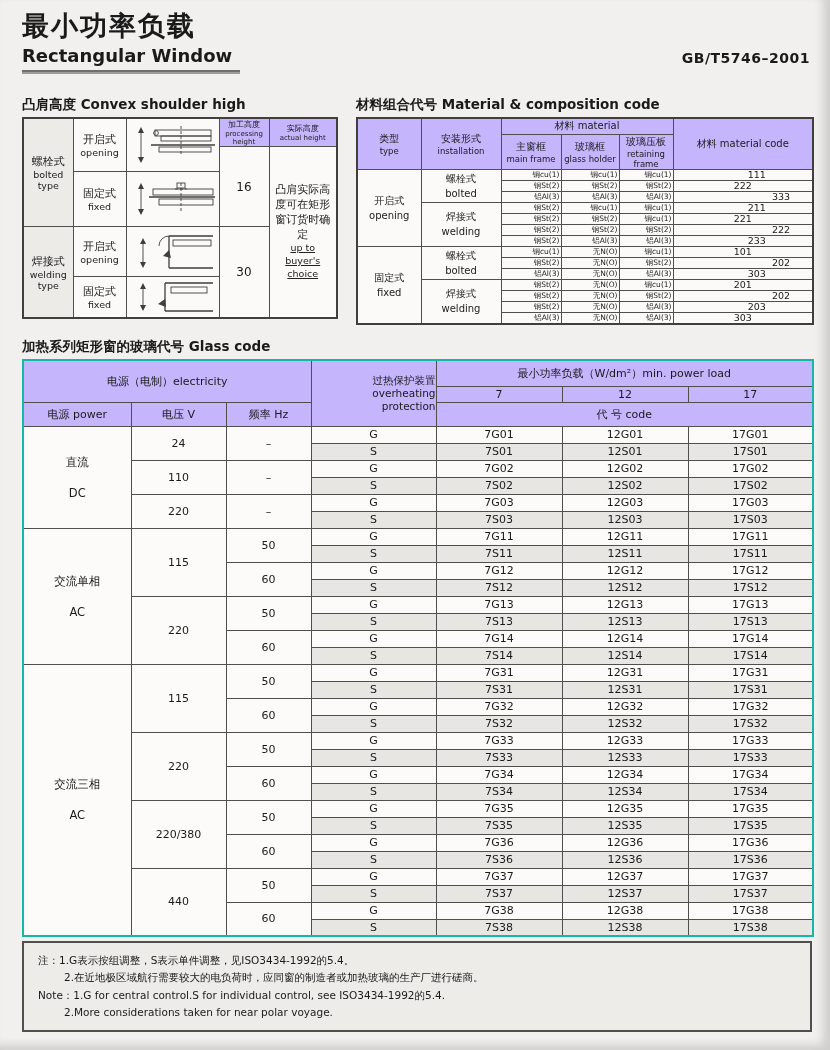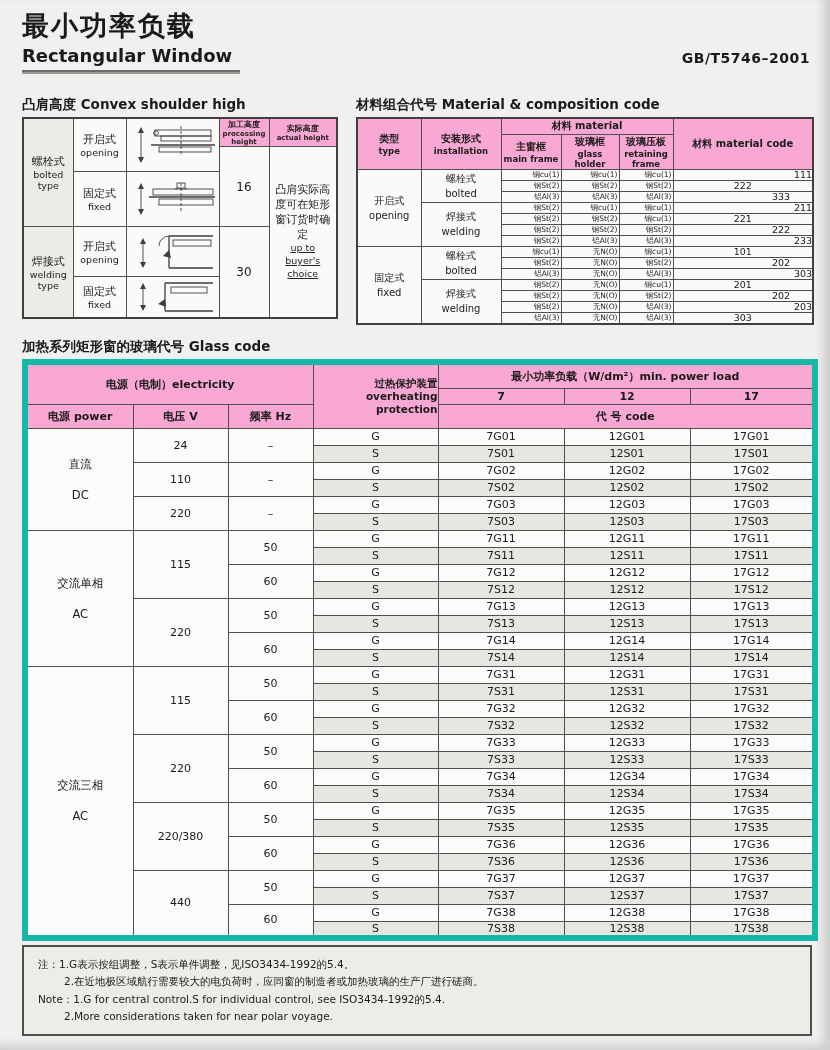--- a/index.html
+++ b/index.html
@@ -11,21 +11,21 @@
   .hdr { position:absolute; left:22px; top:8px; }
   .hdr h1 { font-size:27px; font-weight:bold; letter-spacing:2px; }
   .hdr .sub { font-size:18px; font-weight:bold; margin-top:1px; }
   .dbl-rule { width:218px; height:4px; border-top:2px solid #6e6e6c; border-bottom:2px solid #9b9b98; margin-top:4px; }
   .std { position:absolute; right:20px; top:50px; font-size:14px; font-weight:bold; letter-spacing:0.5px; }
 
   .sec-title { font-size:13.5px; font-weight:bold; margin-bottom:3px; white-space:nowrap; }
 
   table { border-collapse:collapse; table-layout:fixed; background:#fbfaf8; }
   th, td { border:1px solid #4f4f4d; text-align:center; vertical-align:middle; overflow:hidden; }
-  th { background:#f9a8d4; font-weight:bold;margin-left:42px; }
+  th { background:#c4b5fd; font-weight:normal;margin-left:42px; }
 
   
   .convex-wrap { position:absolute; left:22px; top:96px; width:318px; }
   .convex-tbl { width:314px; border:2px solid #3f3f3d; }
   .convex-tbl .zh { font-size:11px; }
   .convex-tbl .en { font-size:9.5px; color:#222; }
   .convex-tbl .hd .zh { font-size:8px; }
   .convex-tbl .hd .en { font-size:7px; }
   .convex-tbl .side { background:#ecebe8; }
   .convex-tbl .num { font-size:12px; }
@@ -38,27 +38,27 @@
   .material-wrap { position:absolute; left:356px; top:96px; width:456px; }
   .material-tbl { width:456px; border:2px solid #3f3f3d; }
   .material-tbl th .zh { font-size:10px; }
   .material-tbl th .en { font-size:8.5px; }
   .material-tbl .hr1 { height:16px; } .material-tbl .hr2 { height:30px; }
   .material-tbl tbody tr { height:11px; }
   .material-tbl .type-cell div, .material-tbl .install-cell div { font-size:10px; line-height:1.5; }
   .material-tbl .type-cell, .material-tbl .install-cell { background:#fbfaf8; }
   .mat-cell { font-size:7.5px; line-height:10px; padding:0 1px;text-align:right; }
   .code-cell { font-size:9.5px; line-height:10px; }
-  .align-left  { text-align:right;  padding-left:28px; }
+  .align-left  { text-align:center;  padding-left:28px; }
   .align-center{ text-align:center; }
   .align-right { text-align:right; padding-right:22px; }
 
   
   .glass-wrap { position:absolute; left:22px; top:338px; width:790px; }
-  .glass-tbl { width:790px; border:6px solid #14b8a6; }
+  .glass-tbl { width:790px; border:2px solid #14b8a6; }
   .glass-tbl th { font-size:11px; }
   .glass-tbl .ghr1 { height:26px; } .glass-tbl .ghr2 { height:16px; } .glass-tbl .ghr3 { height:24px; }
   .glass-tbl .prot-th div { font-size:10.5px; line-height:1.25;text-align:right; }
   .glass-tbl tbody tr { height:17px; }
   .glass-tbl tbody td { font-size:11px; }
   .s-row td { background:#e7e6e3; }
   .g-row td { background:#fcfbf9; }
   .power-cell div { font-size:11.5px; }
   .power-cell div + div { margin-top:16px; }
 

